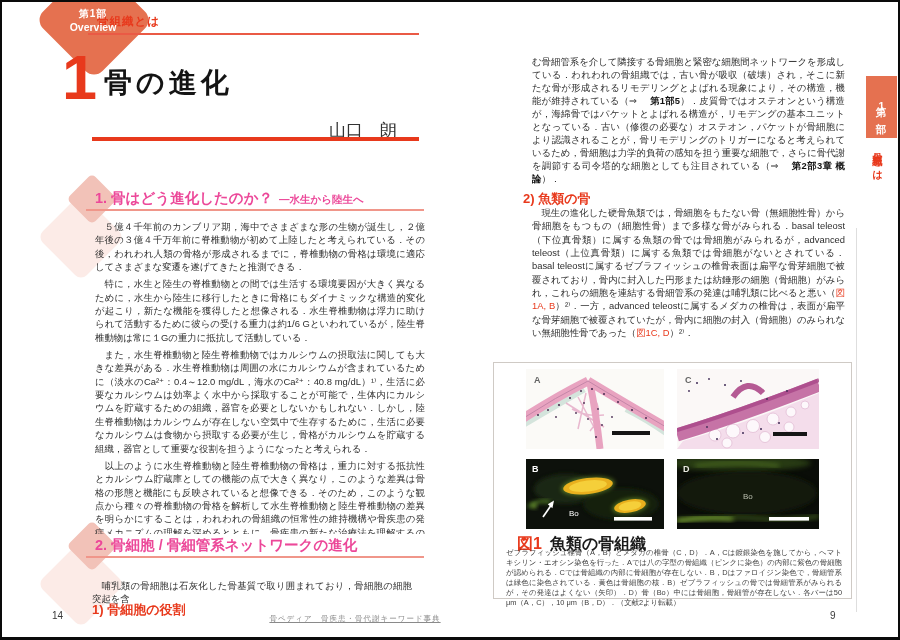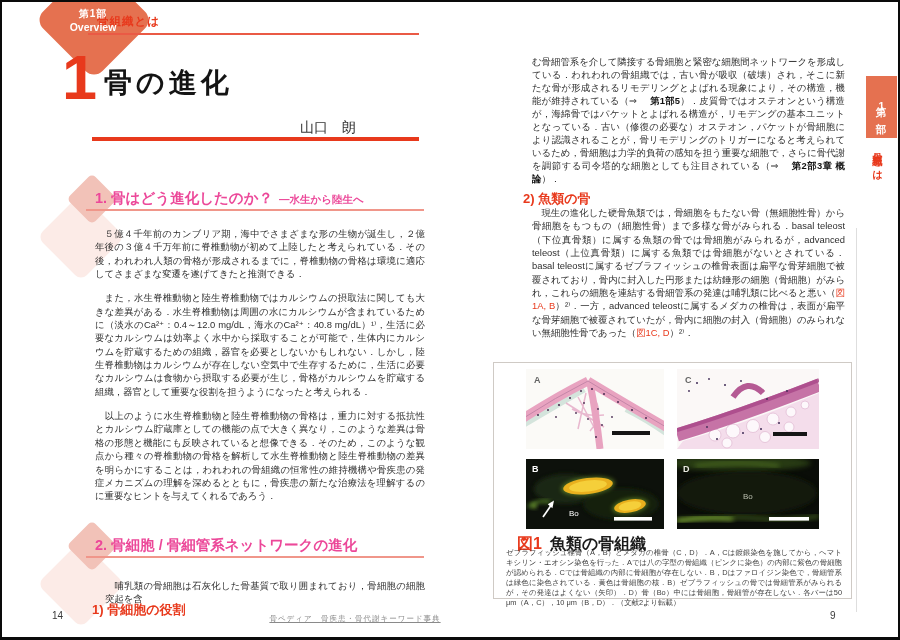--- a/index.html
+++ b/index.html
@@ -15,35 +15,35 @@
 
   
   .badge-diamond{left:52px;top:-22px;width:84px;height:84px;background:#e57150;border-radius:12px;transform:rotate(45deg);}
   .badge-text{left:48px;top:8px;width:90px;text-align:center;color:#fff;font-weight:bold;line-height:1.25;z-index:2;}
   .badge-text .l1{font-size:10px;letter-spacing:1px;}
   .badge-text .l2{font-size:10.5px;}
   .running-head{left:97px;top:14px;font-size:11.5px;font-weight:bold;color:#e8391c;letter-spacing:1px;}
   .running-rule{left:88px;top:33px;width:331px;height:2px;background:#ea5a45;}
   .chapter-num{left:62px;top:46px;font-size:63px;font-weight:bold;color:#e8391c;line-height:1;}
   .chapter-title{left:104px;top:64px;font-size:28px;font-weight:bold;color:#141414;letter-spacing:4px;}
-  .author{left:300px;top:119px;width:97px;text-align:left;font-size:14px;color:#333;}
+  .author{left:300px;top:119px;width:97px;text-align:right;font-size:17px;color:#333;}
   .title-rule{left:92px;top:137px;width:327px;height:4px;background:#e8391c;}
 
   
   .pd{transform:rotate(45deg);}
   .pd-s{width:36px;height:36px;background:#f2c2b8;border-radius:5px;}
   .pd-l{width:62px;height:62px;background:#fcebe7;border-radius:8px;}
   .sec-heading{font-size:14.5px;font-weight:bold;color:#ec4899;z-index:2;white-space:nowrap;}
   .sec-heading .subtitle{font-size:10.5px;margin-left:6px;}
   .sec-rule{height:2px;background:#f0968a;}
   .sub-title{font-size:13px;font-weight:bold;color:#e8391c;z-index:2;white-space:nowrap;}
 
   
   .jtext{font-size:9.4px;line-height:1.42;text-align:justify;color:#2e2e2e;z-index:2;}
-  .jtext p{margin:11px 0 2px 0;}
+  .jtext p{margin:4px 0 2px 0;}
   .seg-red{color:#e8391c;}
   .seg-b{font-weight:bold;color:#111;margin-left:13px;}
 
   
   .fig-box{left:493px;top:362px;width:357px;height:235px;border:1px solid #cfcac5;background:#fff;z-index:2;}
   .panel{position:absolute;}
   .cap-head{position:absolute;left:23px;top:171px;font-size:16px;font-weight:bold;white-space:nowrap;}
   .cap-head .fig-label{color:#e8391c;margin-right:8px;}
   .cap-head .fig-title{color:#1a1a1a;}
   .cap-text{position:absolute;left:12px;top:185px;width:336px;font-size:7.4px;line-height:1.34;text-align:justify;color:#3d3d3d;}
@@ -78,32 +78,33 @@
 
   <div class="abs pd pd-l" style="left:50px;top:206px;"></div>
   <div class="abs pd pd-s" style="left:74px;top:181px;"></div>
   <div class="abs sec-heading" style="left:95px;top:189px;">
     <span>1. 骨はどう進化したのか？</span><span class="subtitle">―水生から陸生へ</span>
   </div>
   <div class="abs sec-rule" style="left:86px;top:209px;width:338px;"></div>
 
   <div class="abs jtext" style="left:95px;top:216px;width:330px;height:318px;overflow:hidden;">
     <p>　５億４千年前のカンブリア期，海中でさまざまな形の生物が誕生し，２億年後の３億４千万年前に脊椎動物が初めて上陸したと考えられている．その後，われわれ人類の骨格が形成されるまでに，脊椎動物の骨格は環境に適応してさまざまな変遷を遂げてきたと推測できる．</p>
+    <p>　特に，水生と陸生の脊椎動物との間では生活する環境要因が大きく異なるために，水生から陸生に移行したときに骨格にもダイナミックな構造的変化が起こり，新たな機能を獲得したと想像される．水生脊椎動物は浮力に助けられて活動するために彼らの受ける重力は約1/6 Gといわれているが，陸生脊椎動物は常に１Gの重力に抵抗して活動している．</p>
     <p>　また，水生脊椎動物と陸生脊椎動物ではカルシウムの摂取法に関しても大きな差異がある．水生脊椎動物は周囲の水にカルシウムが含まれているために（淡水のCa²⁺：0.4～12.0 mg/dL，海水のCa²⁺：40.8 mg/dL）¹⁾，生活に必要なカルシウムは効率よく水中から採取することが可能で，生体内にカルシウムを貯蔵するための組織，器官を必要としないかもしれない．しかし，陸生脊椎動物はカルシウムが存在しない空気中で生存するために，生活に必要なカルシウムは食物から摂取する必要が生じ，骨格がカルシウムを貯蔵する組織，器官として重要な役割を担うようになったと考えられる．</p>
     <p>　以上のように水生脊椎動物と陸生脊椎動物の骨格は，重力に対する抵抗性とカルシウム貯蔵庫としての機能の点で大きく異なり，このような差異は骨格の形態と機能にも反映されていると想像できる．そのため，このような観点から種々の脊椎動物の骨格を解析して水生脊椎動物と陸生脊椎動物の差異を明らかにすることは，われわれの骨組織の恒常性の維持機構や骨疾患の発症メカニズムの理解を深めるとともに，骨疾患の新たな治療法を理解するのに重要なヒントを与えてくれるであろう．</p>
   </div>
 
   <div class="abs pd pd-l" style="left:50px;top:553px;"></div>
   <div class="abs pd pd-s" style="left:74px;top:528px;"></div>
   <div class="abs sec-heading" style="left:95px;top:536px;">
     <span>2. 骨細胞 / 骨細管系ネットワークの進化</span>
   </div>
   <div class="abs sec-rule" style="left:86px;top:556px;width:338px;"></div>
   <div class="abs sub-title" style="left:92px;top:562px;margin-top:39px;">1) 骨細胞の役割</div>
-  <div class="abs jtext" style="left:105px;top:579px;width:320px;">　哺乳類の骨細胞は石灰化した骨基質で取り囲まれており，骨細胞の細胞突起を含</div>
+  <div class="abs jtext" style="left:92px;top:579px;width:320px;">　哺乳類の骨細胞は石灰化した骨基質で取り囲まれており，骨細胞の細胞突起を含</div>
 
   <div class="abs pagenum" style="left:52px;top:610px;text-align:center;">14</div>
   <div class="abs footer-center">骨ペディア　骨疾患・骨代謝キーワード事典</div>
 </div>
 
 <div>
   <div class="abs jtext" style="left:532px;top:56px;width:313px;line-height:1.38;"><span>む骨細管系を介して隣接する骨細胞と緊密な細胞間ネットワークを形成している．われわれの骨組織では，古い骨が吸収（破壊）され，そこに新たな骨が形成されるリモデリングとよばれる現象により，その構造，機能が維持されている（⇒</span><span class="seg-b">第1部5</span><span>）．皮質骨ではオステオンという構造が，海綿骨ではパケットとよばれる構造が，リモデングの基本ユニットとなっている．古い（修復の必要な）オステオン，パケットが骨細胞により認識されることが，骨リモデリングのトリガーになると考えられているため，骨細胞は力学的負荷の感知を担う重要な細胞で，さらに骨代謝を調節する司令塔的な細胞としても注目されている（⇒</span><span class="seg-b">第2部3章 概論</span><span>）．</span></div>
 
   <div class="abs sub-title" style="left:523px;top:190px;">2) 魚類の骨</div>
   <div class="abs jtext" style="left:532px;top:206px;width:313px;"><span>　現生の進化した硬骨魚類では，骨細胞をもたない骨（無細胞性骨）から骨細胞をもつもの（細胞性骨）まで多様な骨がみられる．basal teleost（下位真骨類）に属する魚類の骨では骨細胞がみられるが，advanced teleost（上位真骨類）に属する魚類では骨細胞がないとされている．basal teleostに属するゼブラフィッシュの椎骨表面は扁平な骨芽細胞で被覆されており，骨内に封入した円形または紡錘形の細胞（骨細胞）がみられ，これらの細胞を連結する骨細管系の発達は哺乳類に比べると悪い（</span><span class="seg-red">図1A, B</span><span>）²⁾．一方，advanced teleostに属するメダカの椎骨は，表面が扁平な骨芽細胞で被覆されていたが，骨内に細胞の封入（骨細胞）のみられない無細胞性骨であった（</span><span class="seg-red">図1C, D</span><span>）²⁾．</span></div>

